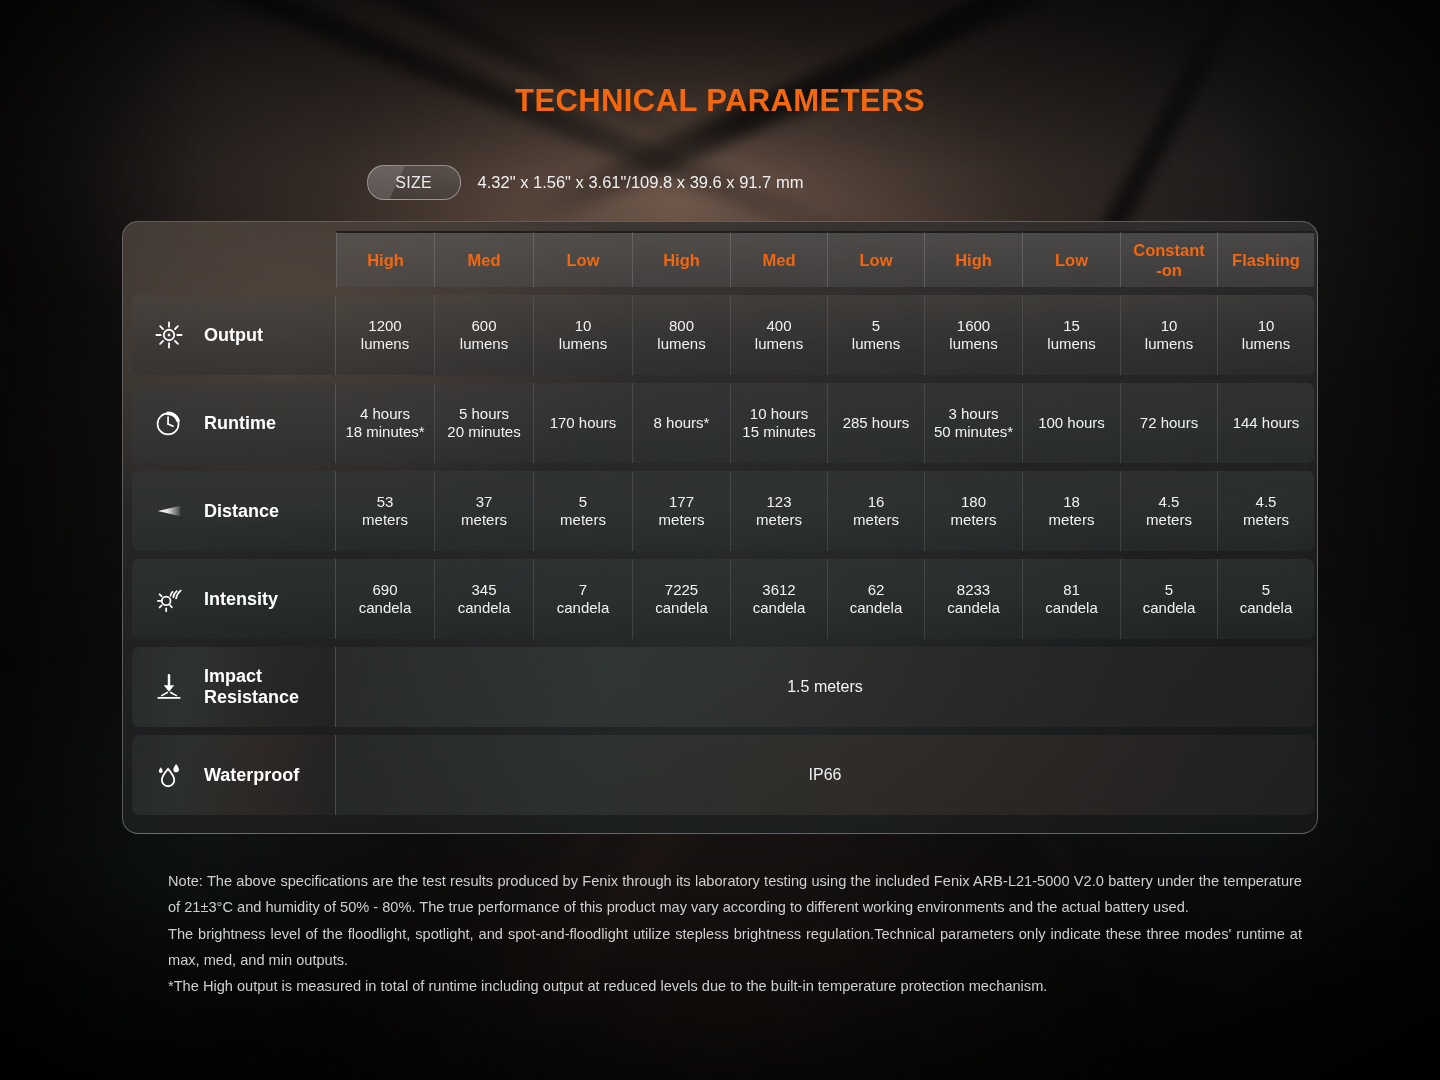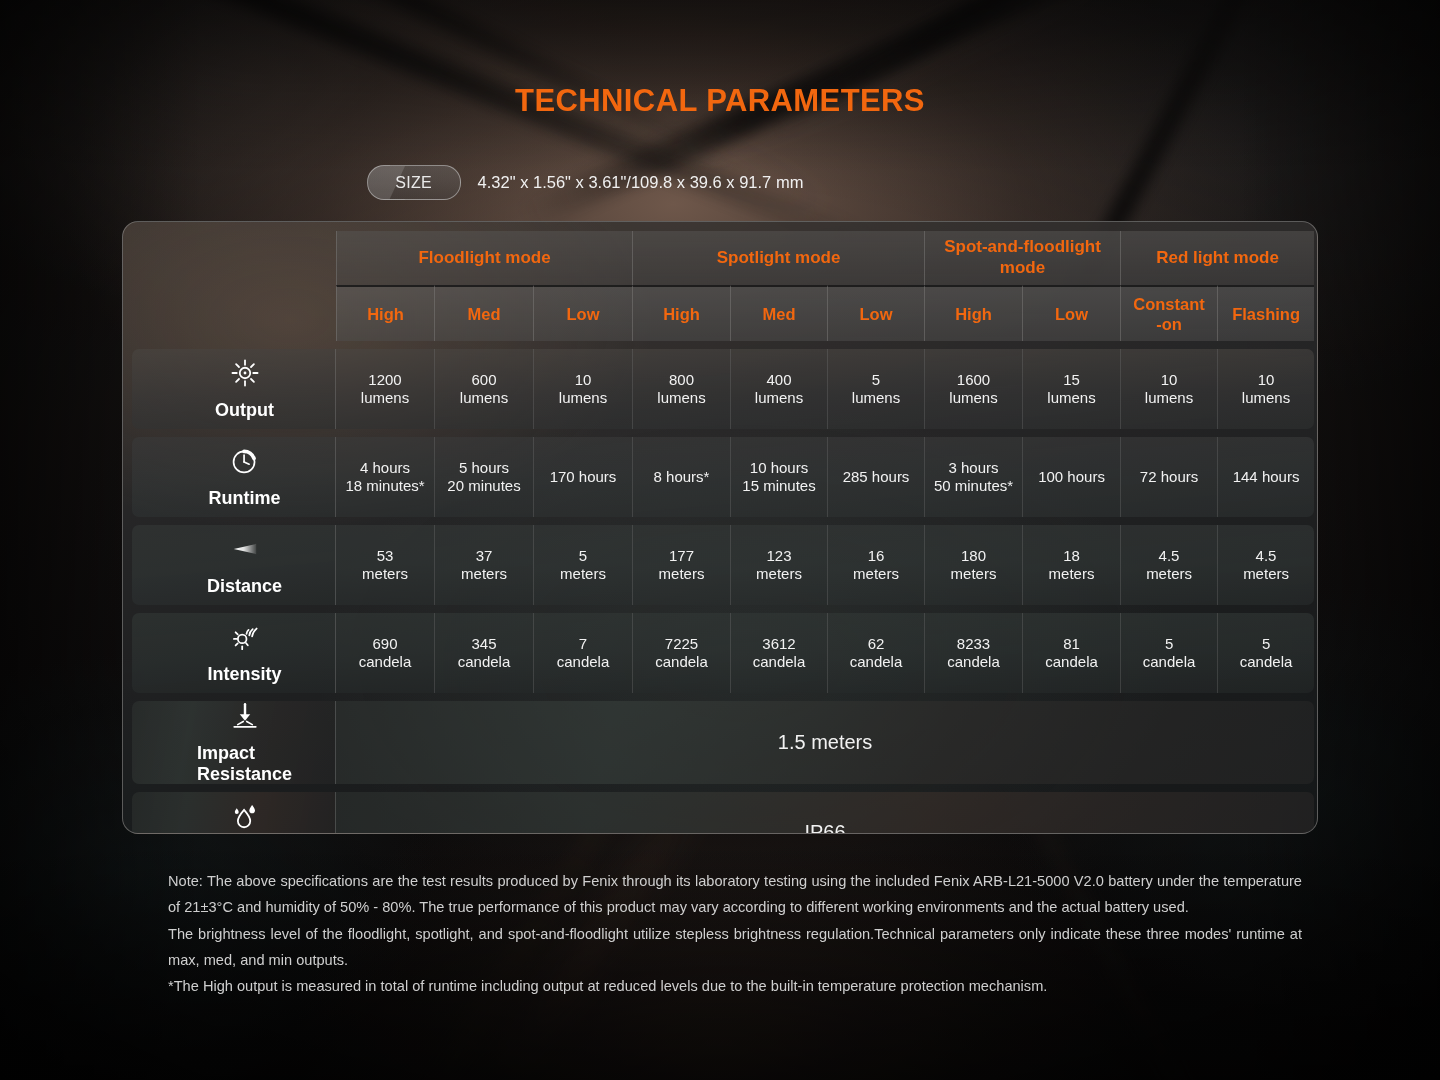--- a/index.html
+++ b/index.html
@@ -186,34 +186,33 @@
     text-align: left;
     padding-left: 22px;
     font-size: 18px;
     font-weight: bold;
     color: #ffffff;
     border-right: 1px solid rgba(128,128,128,0.40);
   }
   .row-label .lbl-inner {
     display: flex;
     align-items: center;
-    gap: 12px;
-    flex-direction: column;
+    gap: 20px;
   }
   .row-label .lbl-text { line-height: 1.14; }
 
   .data-cell {
     border-left: 1px solid rgba(120,120,120,0.32);
     padding: 4px 3px;
   }
   .data-cell.firstdata { border-left: none; }
 
   .merged-cell {
     border-left: none;
-    font-size: 20px;
+    font-size: 16px;
   }
 
   
   tr.data-row > td {
     height: 80px;
   }
   tr.r-output  > td { background: linear-gradient(175deg, rgba(74,70,66,0.62) 0%, rgba(56,56,56,0.60) 55%, rgba(46,48,48,0.62) 100%); }
   tr.r-runtime > td { background: linear-gradient(175deg, rgba(58,58,58,0.62) 0%, rgba(52,56,56,0.60) 50%, rgba(44,48,48,0.62) 100%); }
   tr.r-distance> td { background: linear-gradient(175deg, rgba(52,56,55,0.62) 0%, rgba(50,56,55,0.60) 50%, rgba(40,44,44,0.62) 100%); }
   tr.r-intensity> td{ background: linear-gradient(175deg, rgba(50,56,54,0.62) 0%, rgba(46,52,51,0.60) 50%, rgba(36,40,40,0.62) 100%); }
@@ -283,27 +282,20 @@
           <col style="width:99px">
         <col style="width:98px">
           <col style="width:97px">
           <col style="width:97px">
           <col style="width:98px">
         <col style="width:98px">
           <col style="width:97px">
           <col style="width:97px">
       </colgroup>
       <thead>
-        <tr>
-          <th class="corner-cell"></th>
-          <th class="mode-head first" colspan="3">Floodlight mode</th>
-          <th class="mode-head" colspan="3">Spotlight mode</th>
-          <th class="mode-head" colspan="2">Spot-and-floodlight mode</th>
-          <th class="mode-head" colspan="2">Red light mode</th>
-        </tr>
         <tr>
           <th class="corner-cell"></th>
           <th class="level-head">High</th>
           <th class="level-head">Med</th>
           <th class="level-head">Low</th>
           <th class="level-head">High</th>
           <th class="level-head">Med</th>
           <th class="level-head">Low</th>
           <th class="level-head">High</th>
           <th class="level-head">Low</th>

